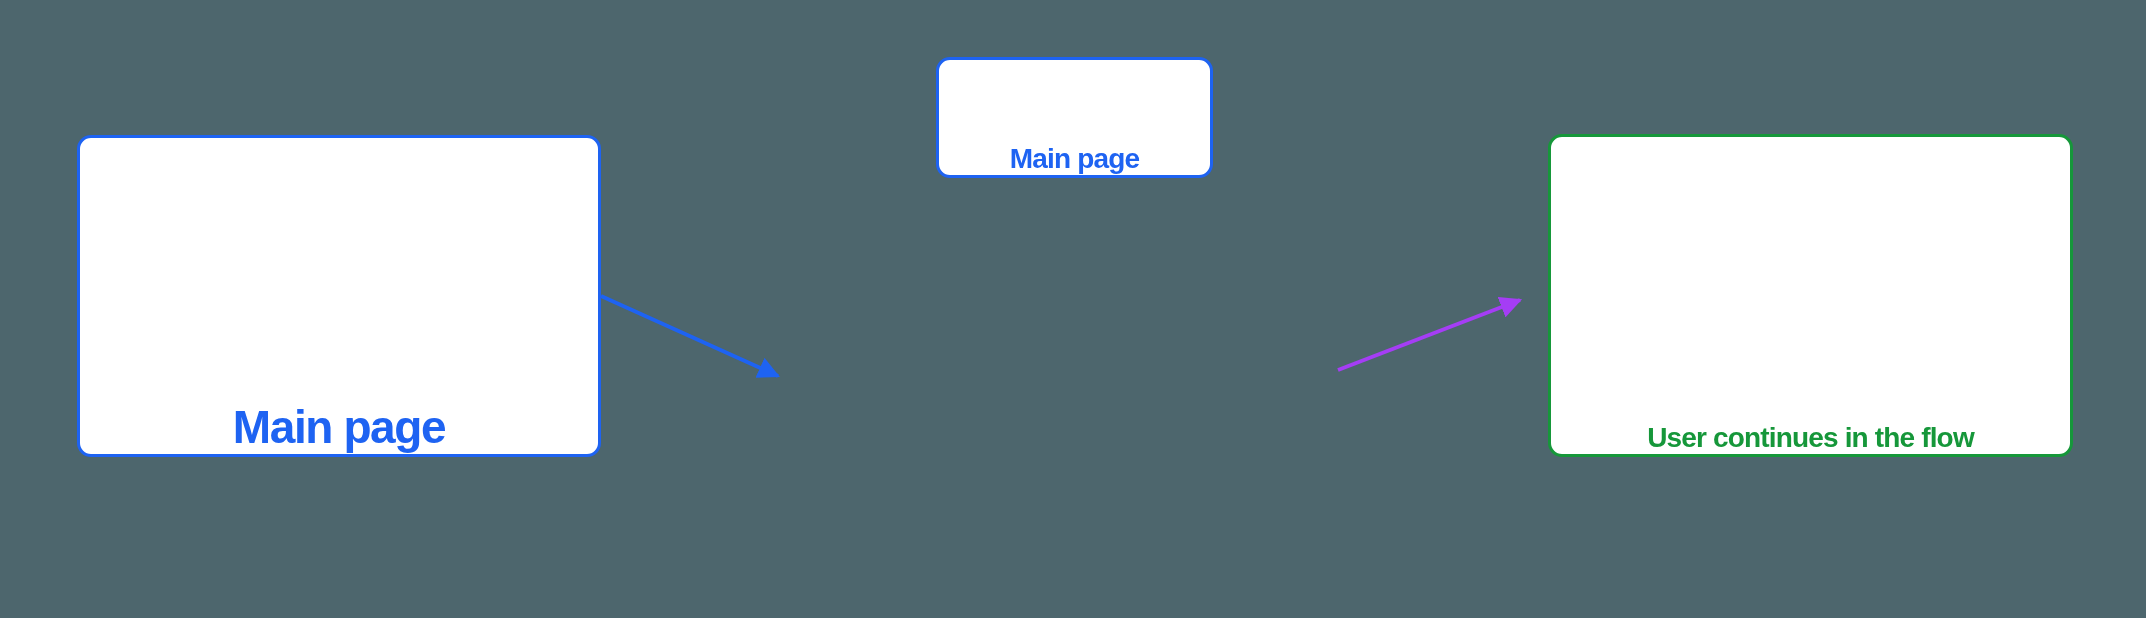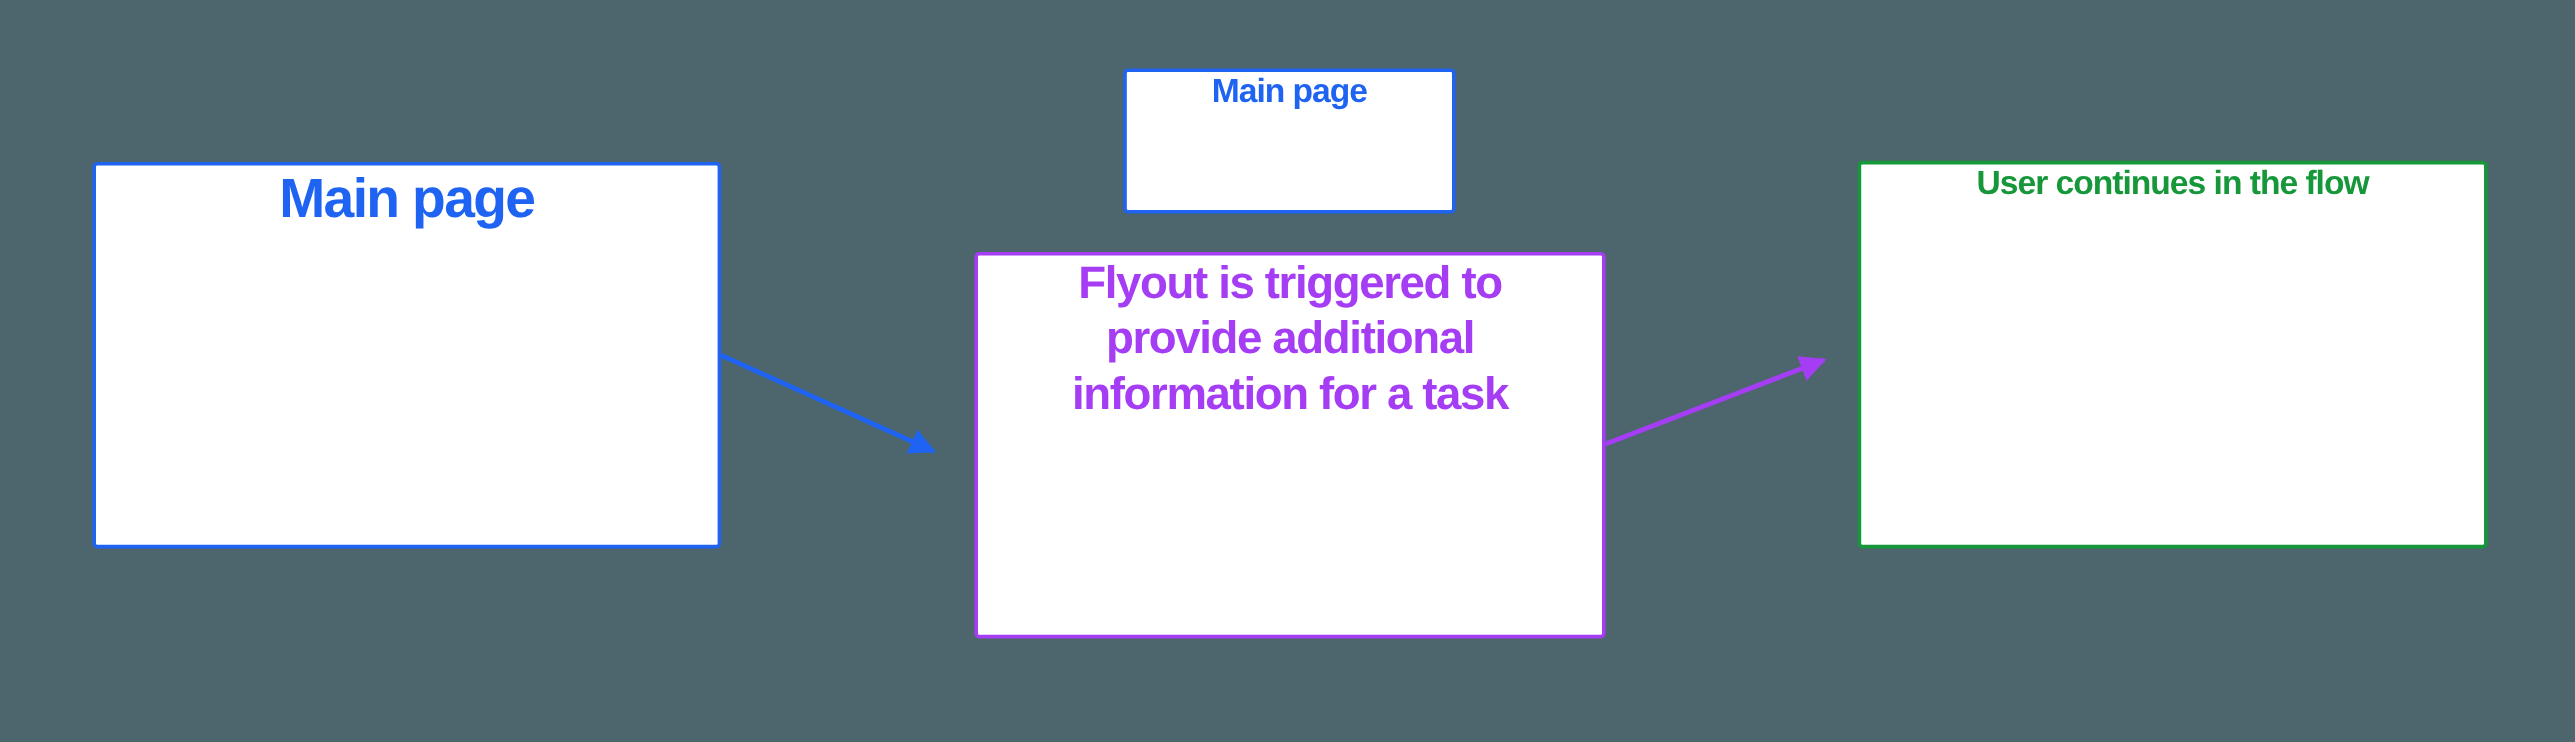--- a/index.html
+++ b/index.html
@@ -10,23 +10,23 @@
     overflow: hidden;
   }
   #canvas {
     position: relative;
     width: 2146px; height: 618px;
   }
   .node {
     position: absolute;
     box-sizing: border-box;
     background: var(--node_fill, #ffffff);
-    border-radius: 4px;
+    border-radius: 14px;
     display: flex;
-    align-items: flex-start;
+    align-items: flex-end;
     justify-content: center;
     text-align: center;
     font-weight: 700;
     letter-spacing: -0.03em;
   }
   #node-main-page {
     left: 77px; top: 135px; width: 524px; height: 322px;
     border: 3px solid var(--blue);
     color: var(--blue);
     font-size: 46px;
@@ -67,23 +67,20 @@
 <div id="canvas">
 
   <div class="node" id="node-main-page">
     <span class="node-label">Main page</span>
   </div>
 
   <div class="node" id="node-main-page-mini">
     <span class="node-label">Main page</span>
   </div>
 
-  <div class="node" id="node-flyout">
-    <span class="node-label">Flyout is triggered to provide additional information for a task</span>
-  </div>
 
   <div class="node" id="node-continue">
     <span class="node-label">User continues in the flow</span>
   </div>
 
   <svg id="edges" width="2146" height="618" viewBox="0 0 2146 618">
     <defs>
       <marker id="arrow-blue" viewBox="0 0 10 10" refX="9" refY="5" markerWidth="5.5" markerHeight="5.5" orient="auto">
         <path class="head-blue" d="M 0 0 L 10 5 L 0 10 z"></path>
       </marker>

